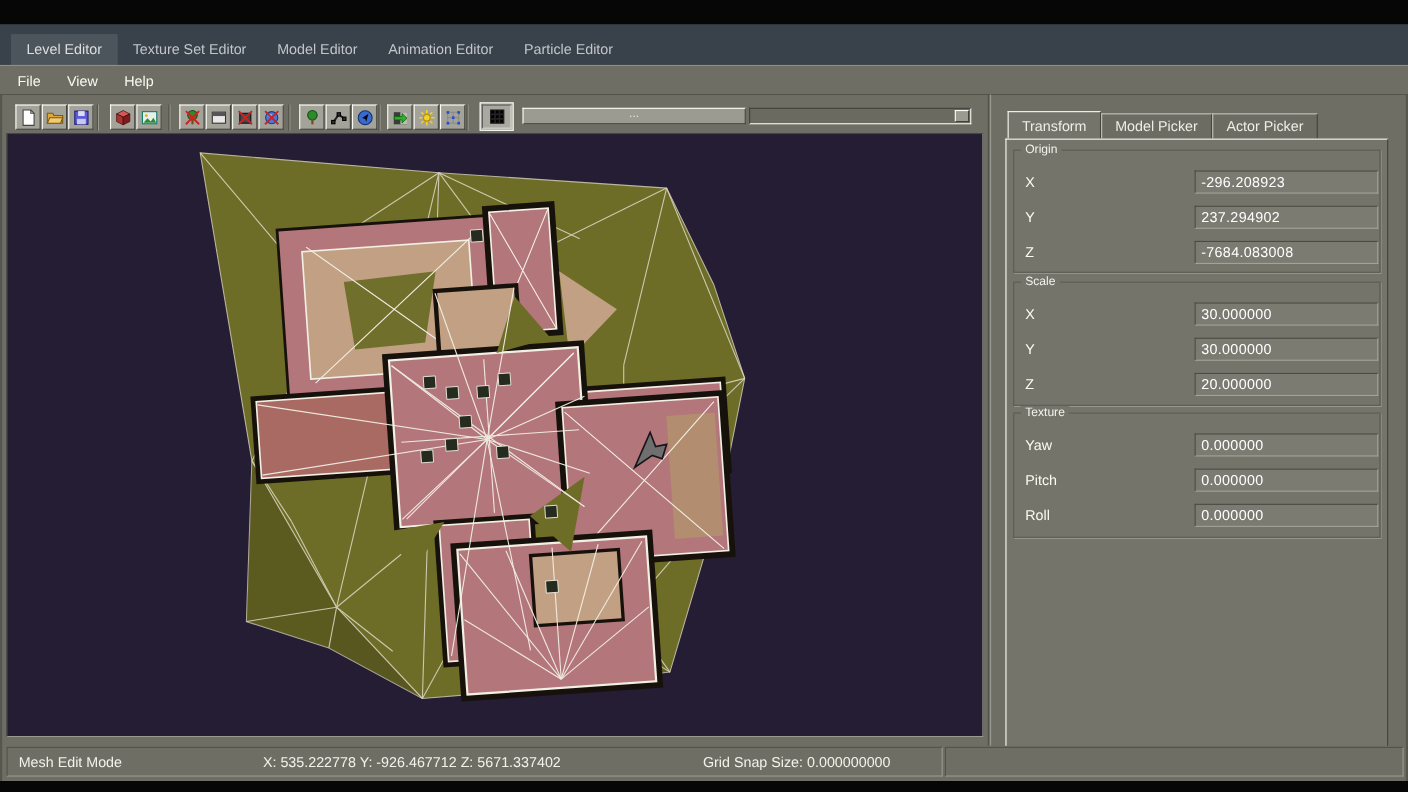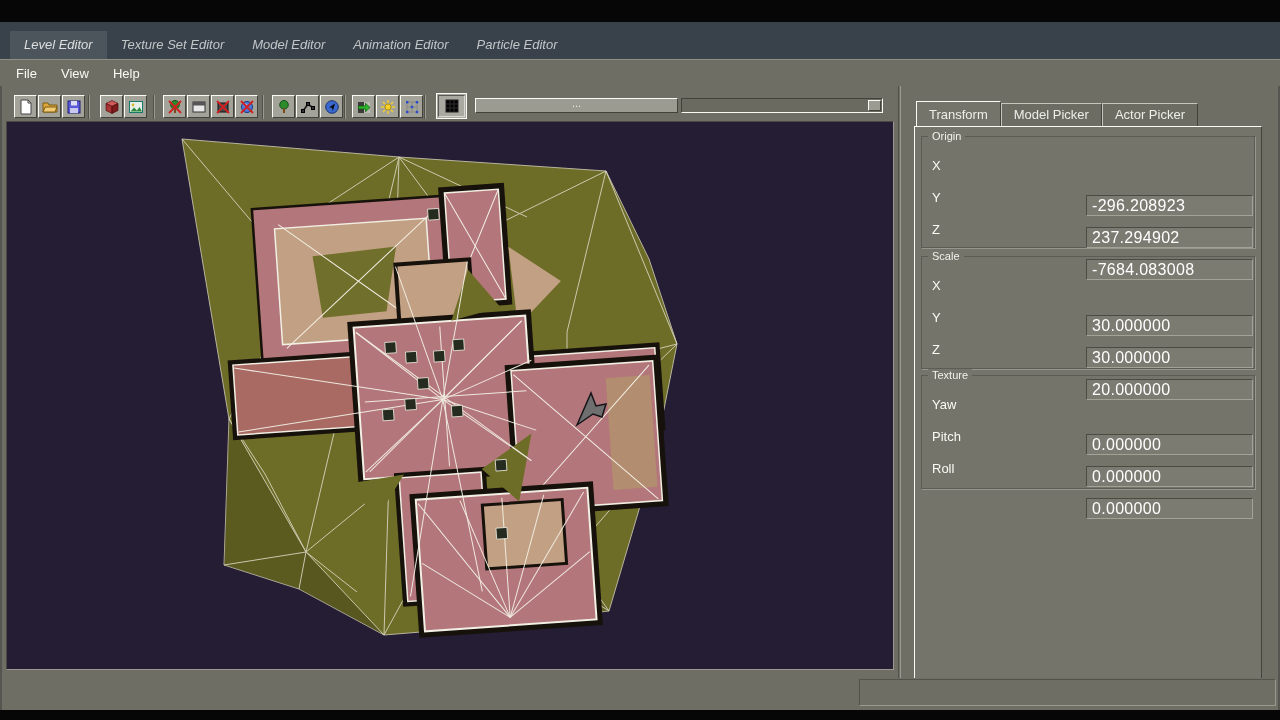--- a/index.html
+++ b/index.html
@@ -11,21 +11,21 @@
   .titlebar { position:absolute; left:0; top:0; width:1280px; height:22px;
     background:#3a434b; color:#ececec; font-size:12.5px; line-height:22px;
     padding-left:8px; border-bottom:1px solid #2c343b; }
   .close-btn { position:absolute; right:4px; top:3px; width:15px; height:15px;
     border:1px solid #98a0a6; color:#ececec; font-size:11px; font-weight:bold;
     text-align:center; line-height:13px; background:#3a434b; cursor:default; }
 
   
   .tabstrip { position:absolute; left:0; top:22px; width:1280px; height:37px;
     background:#39424a; }
-  .tabstrip .tabs { position:absolute; left:10px; bottom:0; display:flex;font-style:italic; }
+  .tabstrip .tabs { position:absolute; left:10px; bottom:0; display:flex; }
   .etab { padding:6px 14px 7px 14px; font-size:13px; color:#c2c6c9; }
   .etab.active { background:#4d555c; color:#dddfe1; }
 
   
   .menubar { position:absolute; left:0; top:59px; width:1280px; height:27px;
     background:#6e6e64; border-top:1px solid #8f8f85; display:flex; align-items:center;
     padding-left:16px; gap:24px; }
   .menubar span { color:#fafaf4; font-size:13px; }
 
   
@@ -78,24 +78,24 @@
     background:#74746b;
     border-top:1px solid #fbfbf6; border-left:1px solid #fbfbf6;
     border-bottom:1px solid #43433c; border-right:1px solid #43433c; }
   .groupbox { position:absolute; left:6px; width:334px;
     border:1px solid #5c5c54; box-shadow:1px 1px 0 rgba(255,255,255,0.25); }
   .groupbox .gtitle { position:absolute; left:6px; top:-7px; background:#74746b;
     padding:0 4px; font-size:11px; color:#f2f2ec; }
   .frow { position:absolute; left:0; width:100%; height:22px; }
   .frow .flabel { position:absolute; left:10px; top:3px; font-size:13px; color:#fbfbf5; }
   .finput { position:absolute; left:164px; top:0; width:167px; height:21px;
-    background:#7b7b72; color:#ffffff; font-size:16px; letter-spacing:.3px;
+    background:#7b7b72; color:#ffffff; font-size:13px; letter-spacing:.3px;
     line-height:19px; padding-left:5px;
     border-top:1px solid #4b4b44; border-left:1px solid #4b4b44;
-    border-bottom:1px solid #a2a298; border-right:1px solid #a2a298;margin-top:40px; }
+    border-bottom:1px solid #a2a298; border-right:1px solid #a2a298; }
 
   
   .statusbar { position:absolute; left:0; top:678px; width:1280px; height:32px; background:#6e6e64;
     border-left:2px solid #565650; border-right:2px solid #565650; }
   .spanel { position:absolute; top:1px; height:27px;
     border-top:1px solid #53534c; border-left:1px solid #53534c;
     border-bottom:1px solid #9a9a90; border-right:1px solid #9a9a90; }
   .spanel span { position:absolute; top:5px; font-size:13px; color:#f2f2ec; white-space:nowrap; }
   .bottomstrip { position:absolute; left:0; top:710px; width:1280px; height:10px; background:#060606; }
 </style>
@@ -449,17 +449,22 @@
         <div class="finput">0.000000</div>
       </div>
       <div class="frow" style="top:82px;">
         <span class="flabel">Roll</span>
         <div class="finput">0.000000</div>
       </div>
     </div>
   </div>
 
   <div class="statusbar">
+    <div class="spanel" style="left:4px; width:851px;">
+      <span style="left:10px;">Mesh Edit Mode</span>
+      <span style="left:232px;">X: 535.222778 Y: -926.467712 Z: 5671.337402</span>
+      <span style="left:632px;">Grid Snap Size: 0.000000000</span>
+    </div>
     <div class="spanel" style="left:857px; width:417px;"></div>
   </div>
   <div class="bottomstrip"></div>
 
 </div>
 
 </body></html>

